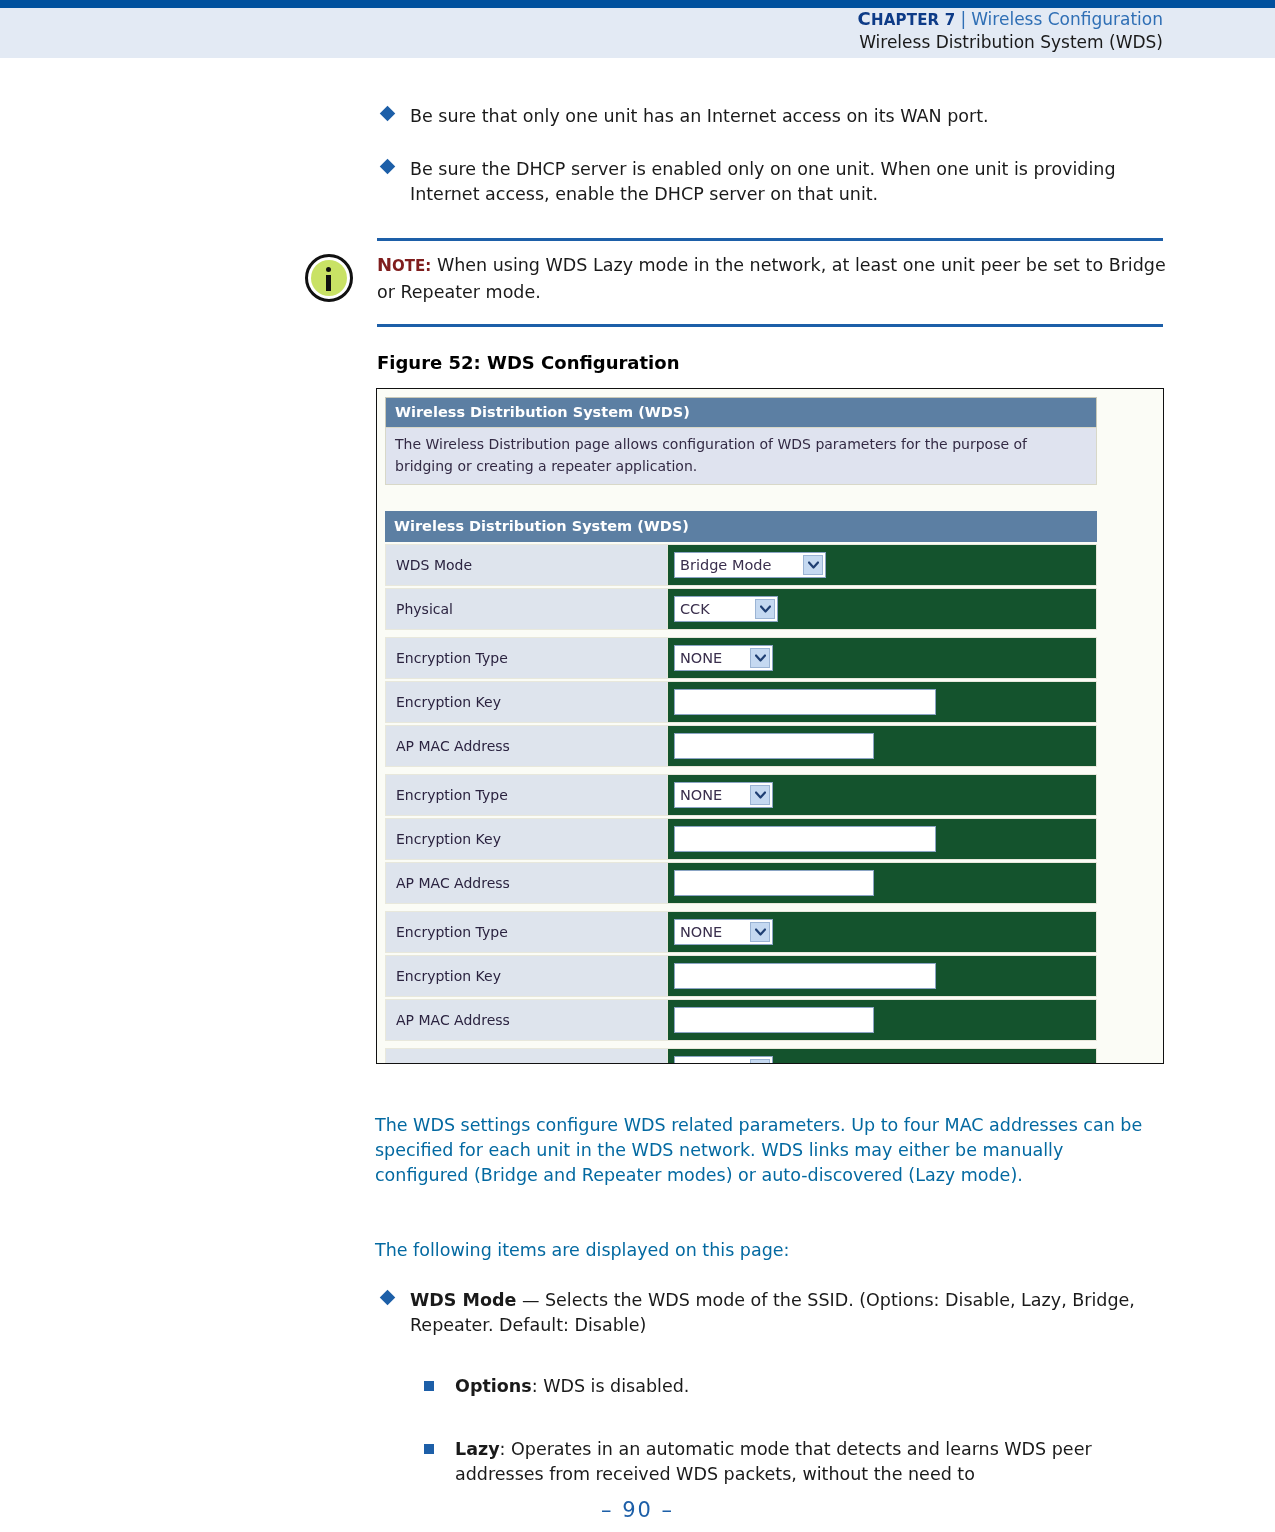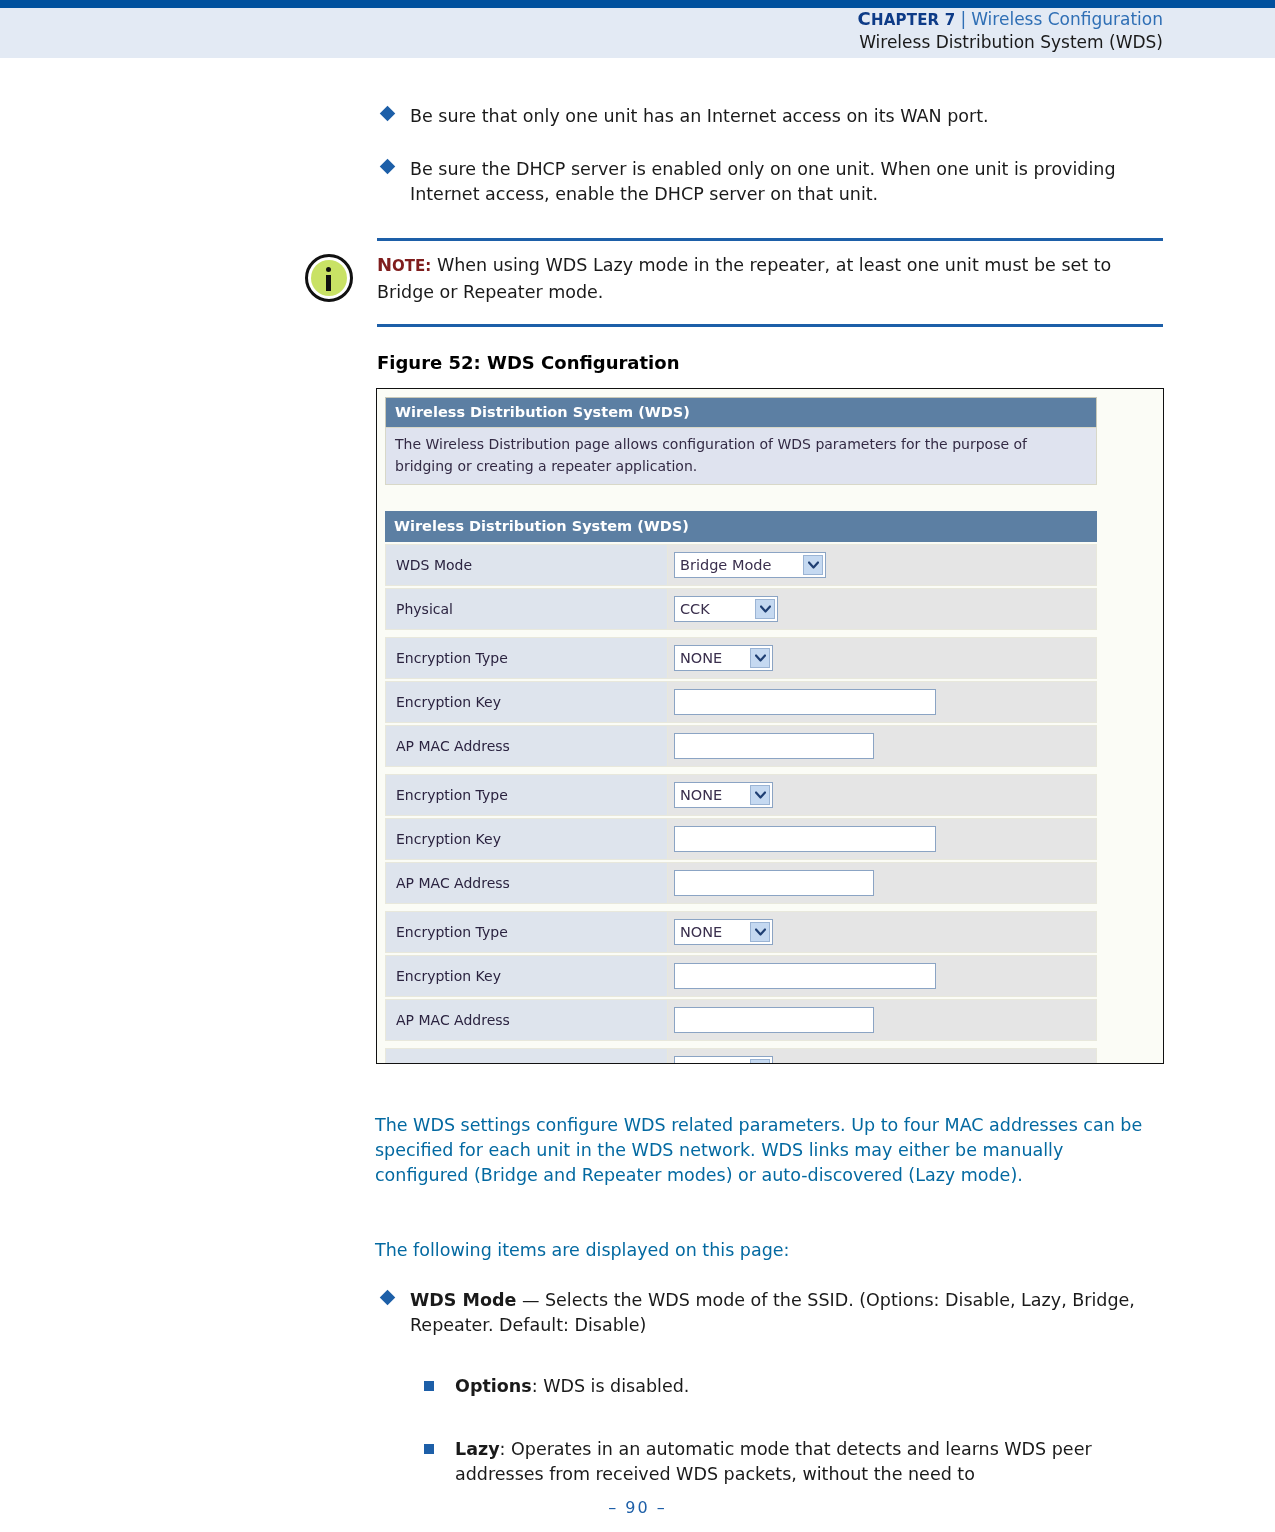--- a/index.html
+++ b/index.html
@@ -262,21 +262,21 @@
     border: 1px solid #e8e8dc;
     box-sizing: border-box;
     display: flex;
     align-items: center;
     padding-left: 10px;
     color: #2b2340;
     font-size: 14px;
   }
   .wui-value {
     flex: 1 1 auto;
-    background: #e5e5e5;
+    background: #14532d;
     border: 1px solid #e8e8dc;
     border-left: none;
     box-sizing: border-box;
     display: flex;
     align-items: center;
     padding-left: 6px;
   }
 
   
   .sel {
@@ -322,21 +322,21 @@
   .inp.w-key { width: 262px; }
   .inp.w-mac { width: 200px; }
 
   
   #footer {
     position: absolute;
     left: 0;
     top: 1498px;
     width: 1275px;
     text-align: center;
-    font-size: 16px;
+    font-size: 21px;
     color: #1d5fa8;
     letter-spacing: 2px;
   }
 </style>
 </head>
 <body>
 
 <div id="page-header-band"></div>
 <div id="page-header-rule"></div>
 
@@ -360,21 +360,21 @@
   <div id="note-rule-top"></div>
   <div id="note-rule-bottom"></div>
   <div id="note-icon">
     <div class="ring"></div>
     <div class="disc"></div>
     <div class="eye"></div>
     <div class="stem"></div>
   </div>
   <div id="note-text">
     <span class="note-label"><span class="cap">N</span><span class="sc">OTE:</span></span>
-    <span>When using WDS Lazy mode in the repeater, at least one unit must be set to Bridge or Repeater mode.</span>
+    <span>When using WDS Lazy mode in the network, at least one unit peer be set to Bridge or Repeater mode.</span>
   </div>
 </div>
 
 <div id="figure-caption">Figure 52:  WDS Configuration</div>
 
 <div id="figure-frame">
   <div class="wui">
 
     <div class="wui-titlebar">Wireless Distribution System (WDS)</div>
     <div class="wui-desc">The Wireless Distribution page allows configuration of WDS parameters for the purpose of bridging or creating a repeater application.</div>

